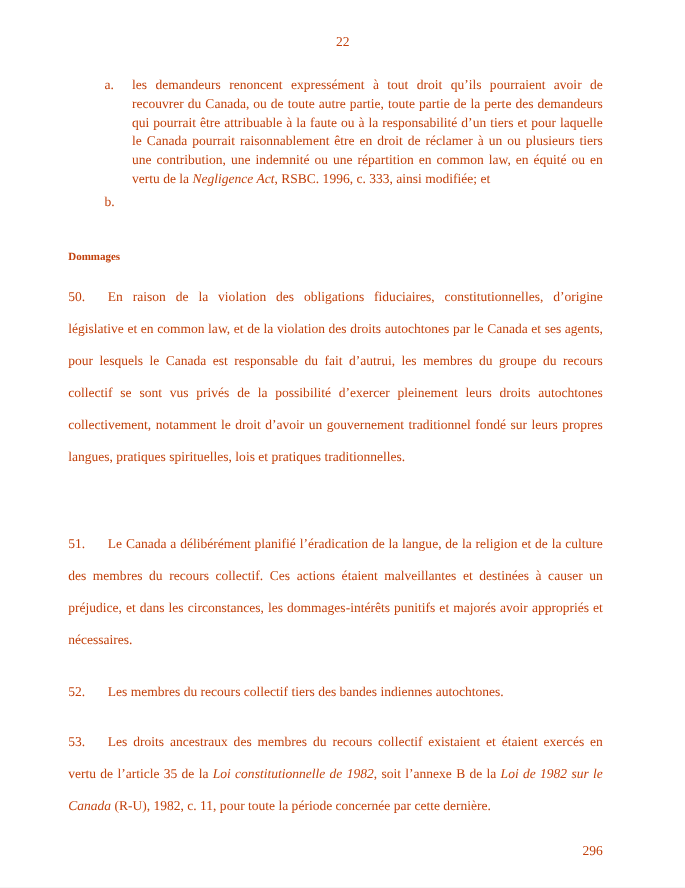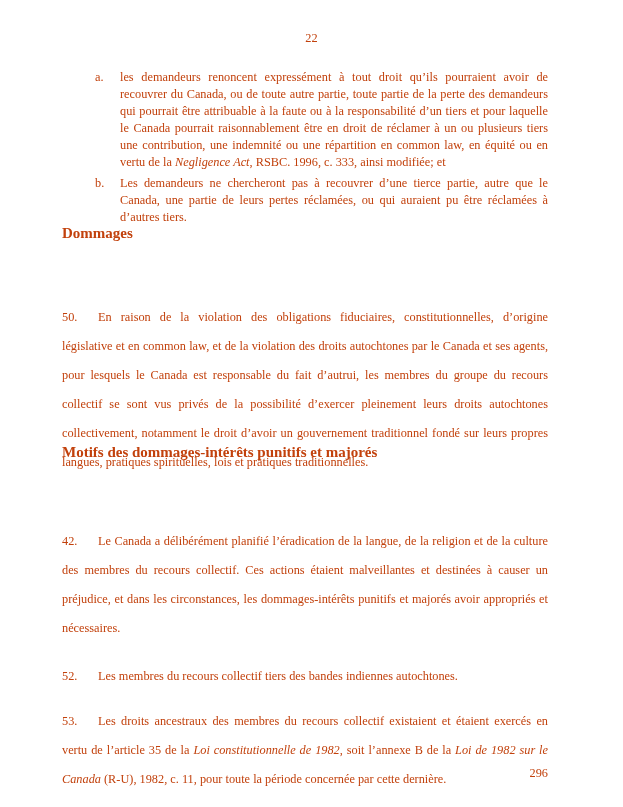--- a/index.html
+++ b/index.html
@@ -18,57 +18,55 @@
     text-align:center;line-height:17px;
   }
   .list-item{
     position:absolute;left:62px;width:486px;
     display:flex;line-height:17px;
   }
   .li-num{width:58px;padding-left:33px;box-sizing:border-box;flex:none;}
   .li-body{width:428px;text-align:justify;}
   .heading{
     position:absolute;left:62px;margin:0;
-    font-size:15px;font-weight:bold;line-height:17px;
+    font-size:10px;font-weight:bold;line-height:17px;
   }
   .para{
     position:absolute;left:62px;width:486px;
     text-align:justify;line-height:29px;
   }
-  .p-num{display:inline-block;width:36px;margin-top:47px;}
+  .p-num{display:inline-block;width:36px;}
   .cite{font-style:italic;margin-top:28px;}
   .page-footer{
     position:absolute;top:766px;right:75px;
     line-height:14px;text-align:center;
   }
 </style>
 </head>
 <body>
 
 <div class="page">
 
   <div class="page-header">22</div>
 
   <div class="list-item" style="top:69px">
     <span class="li-num">a.</span>
     <div class="li-body"><span>les demandeurs renoncent expressément à tout droit qu’ils pourraient avoir de recouvrer du Canada, ou de toute autre partie, toute partie de la perte des demandeurs qui pourrait être attribuable à la faute ou à la responsabilité d’un tiers et pour laquelle le Canada pourrait raisonnablement être en droit de réclamer à un ou plusieurs tiers une contribution, une indemnité ou une répartition en common law, en équité ou en vertu de la </span><span class="cite">Negligence Act</span><span>, RSBC. 1996, c. 333, ainsi modifiée; et</span></div>
   </div>
 
   <div class="list-item" style="top:175px">
     <span class="li-num">b.</span>
-    <div class="li-body">Les demandeurs ne chercheront pas à recouvrer d’une tierce partie, autre que le Canada, une partie de leurs pertes réclamées, ou qui auraient pu être réclamées à d’autres tiers.</div>
   </div>
 
   <h2 class="heading" style="top:225px">Dommages</h2>
 
   <div class="para" style="top:256px"><span class="p-num">50.</span><span>En raison de la violation des obligations fiduciaires, constitutionnelles, d’origine législative et en common law, et de la violation des droits autochtones par le Canada et ses agents, pour lesquels le Canada est responsable du fait d’autrui, les membres du groupe du recours collectif se sont vus privés de la possibilité d’exercer pleinement leurs droits autochtones collectivement, notamment le droit d’avoir un gouvernement traditionnel fondé sur leurs propres langues, pratiques spirituelles, lois et pratiques traditionnelles.</span></div>
 
-  <h2 class="heading" style="top:444px">Motifs des dommages-intérêts punitifs et majorés</h2>
 
-  <div class="para" style="top:480px"><span class="p-num">42.</span><span>Le Canada a délibérément planifié l’éradication de la langue, de la religion et de la culture des membres du recours collectif.  Ces actions étaient malveillantes et destinées à causer un préjudice, et dans les circonstances, les dommages-intérêts punitifs et majorés avoir appropriés et nécessaires.</span></div>
+  <div class="para" style="top:480px"><span class="p-num">51.</span><span>Le Canada a délibérément planifié l’éradication de la langue, de la religion et de la culture des membres du recours collectif.  Ces actions étaient malveillantes et destinées à causer un préjudice, et dans les circonstances, les dommages-intérêts punitifs et majorés avoir appropriés et nécessaires.</span></div>
 
 
   <div class="para" style="top:615px"><span class="p-num">52.</span><span>Les membres du recours collectif tiers des bandes indiennes autochtones.</span></div>
 
   <div class="para" style="top:660px"><span class="p-num">53.</span><span>Les droits ancestraux des membres du recours collectif existaient et étaient exercés en vertu de l’article 35 de la </span><span class="cite">Loi constitutionnelle de 1982</span><span>, soit l’annexe B de la </span><span class="cite">Loi de 1982 sur le Canada</span><span> (R-U), 1982, c. 11, pour toute la période concernée par cette dernière.</span></div>
 
   <div class="page-footer">296</div>
 
 </div>
 

